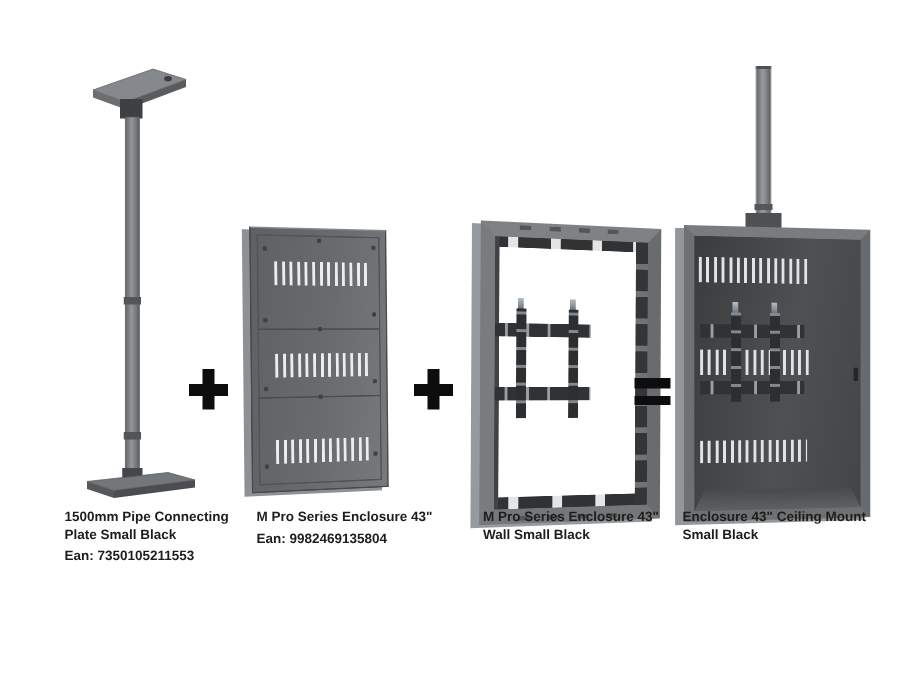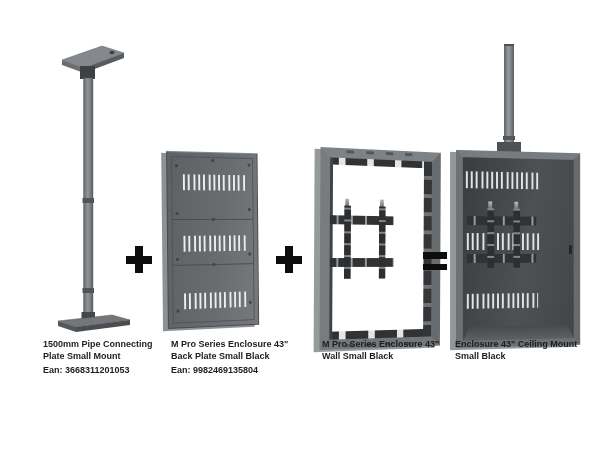--- a/index.html
+++ b/index.html
@@ -179,26 +179,25 @@
     <div class="hrail hr-b"></div>
     <div class="vrail vr-a"></div>
     <div class="vrail vr-b"></div>
     <div class="vent vent-bottom slats-dark"></div>
     <div class="lip-bottom"></div>
     <div class="handle"></div>
   </div>
 
   <div class="plabel lbl-1">
     <div>1500mm Pipe Connecting</div>
-    <div>Plate Small Mount</div>
-    <div class="ean">Ean: 3668311201053</div>
+    <div>Plate Small Black</div>
+    <div class="ean">Ean: 7350105211553</div>
   </div>
   <div class="plabel lbl-2">
     <div>M Pro Series Enclosure 43"</div>
-    <div>Back Plate Small Black</div>
     <div class="ean">Ean: 9982469135804</div>
   </div>
   <div class="plabel lbl-3">
     <div>M Pro Series Enclosure 43"</div>
     <div>Wall Small Black</div>
   </div>
   <div class="plabel lbl-4">
     <div>Enclosure 43" Ceiling Mount</div>
     <div>Small Black</div>
   </div>

